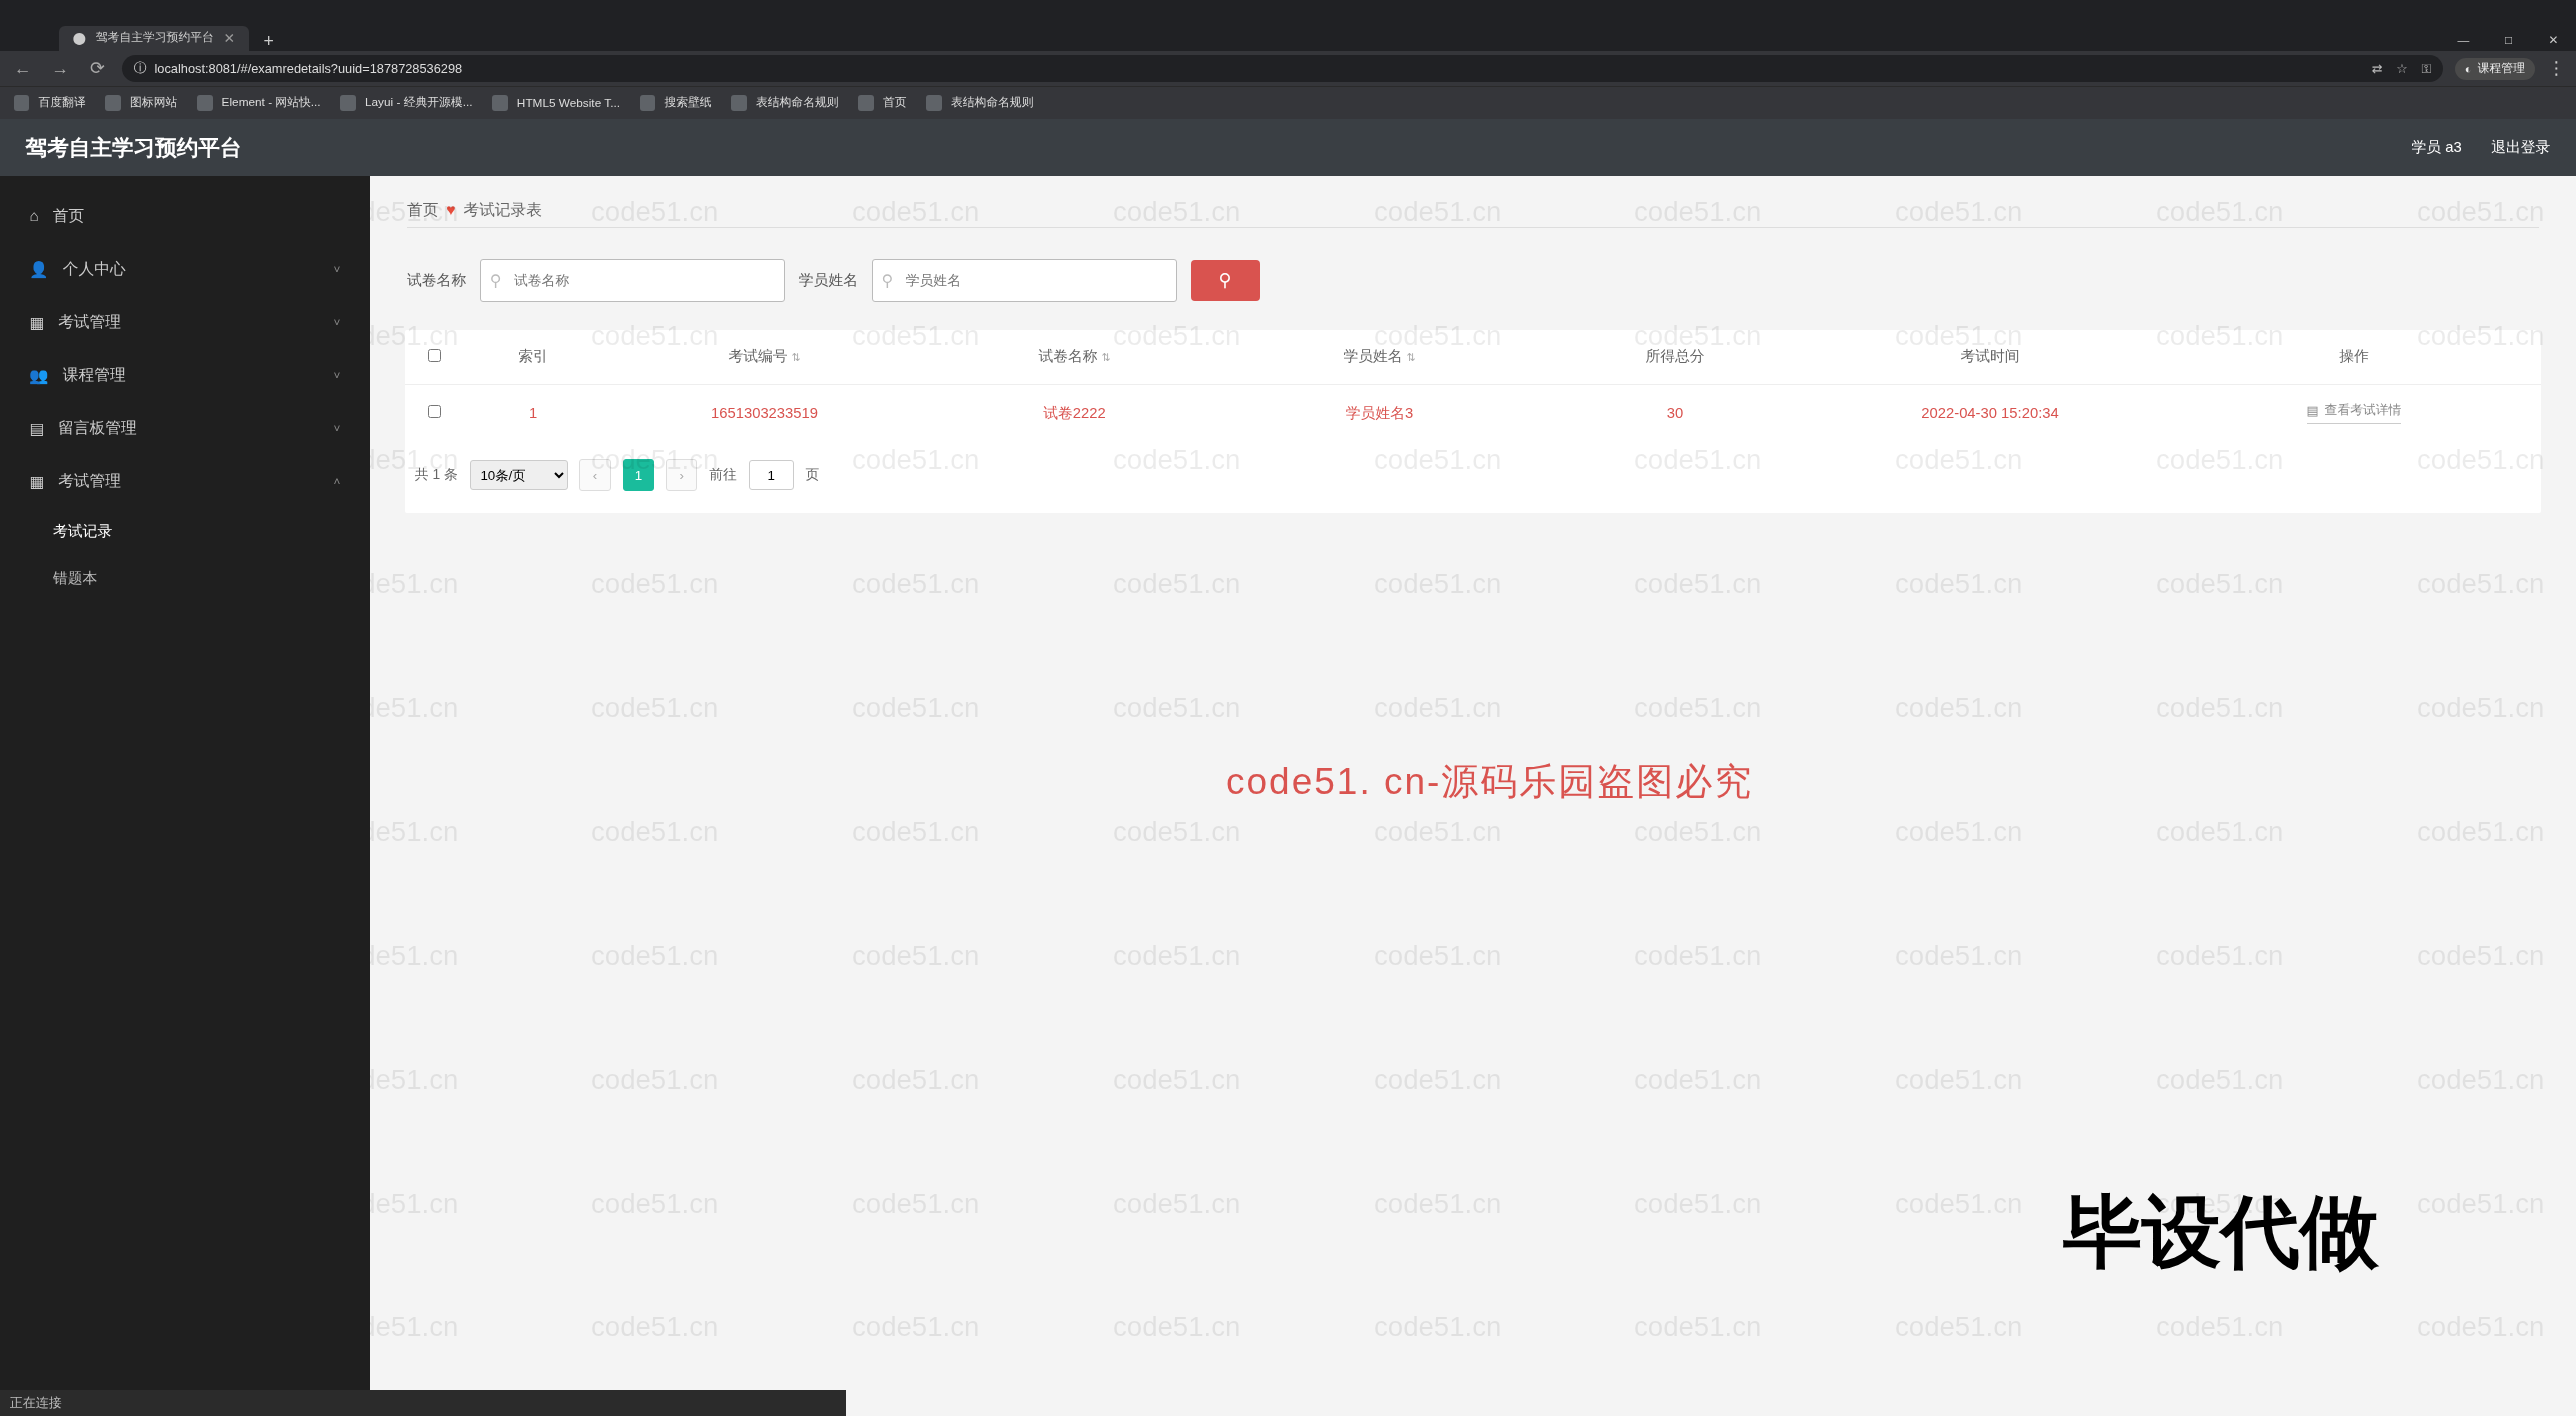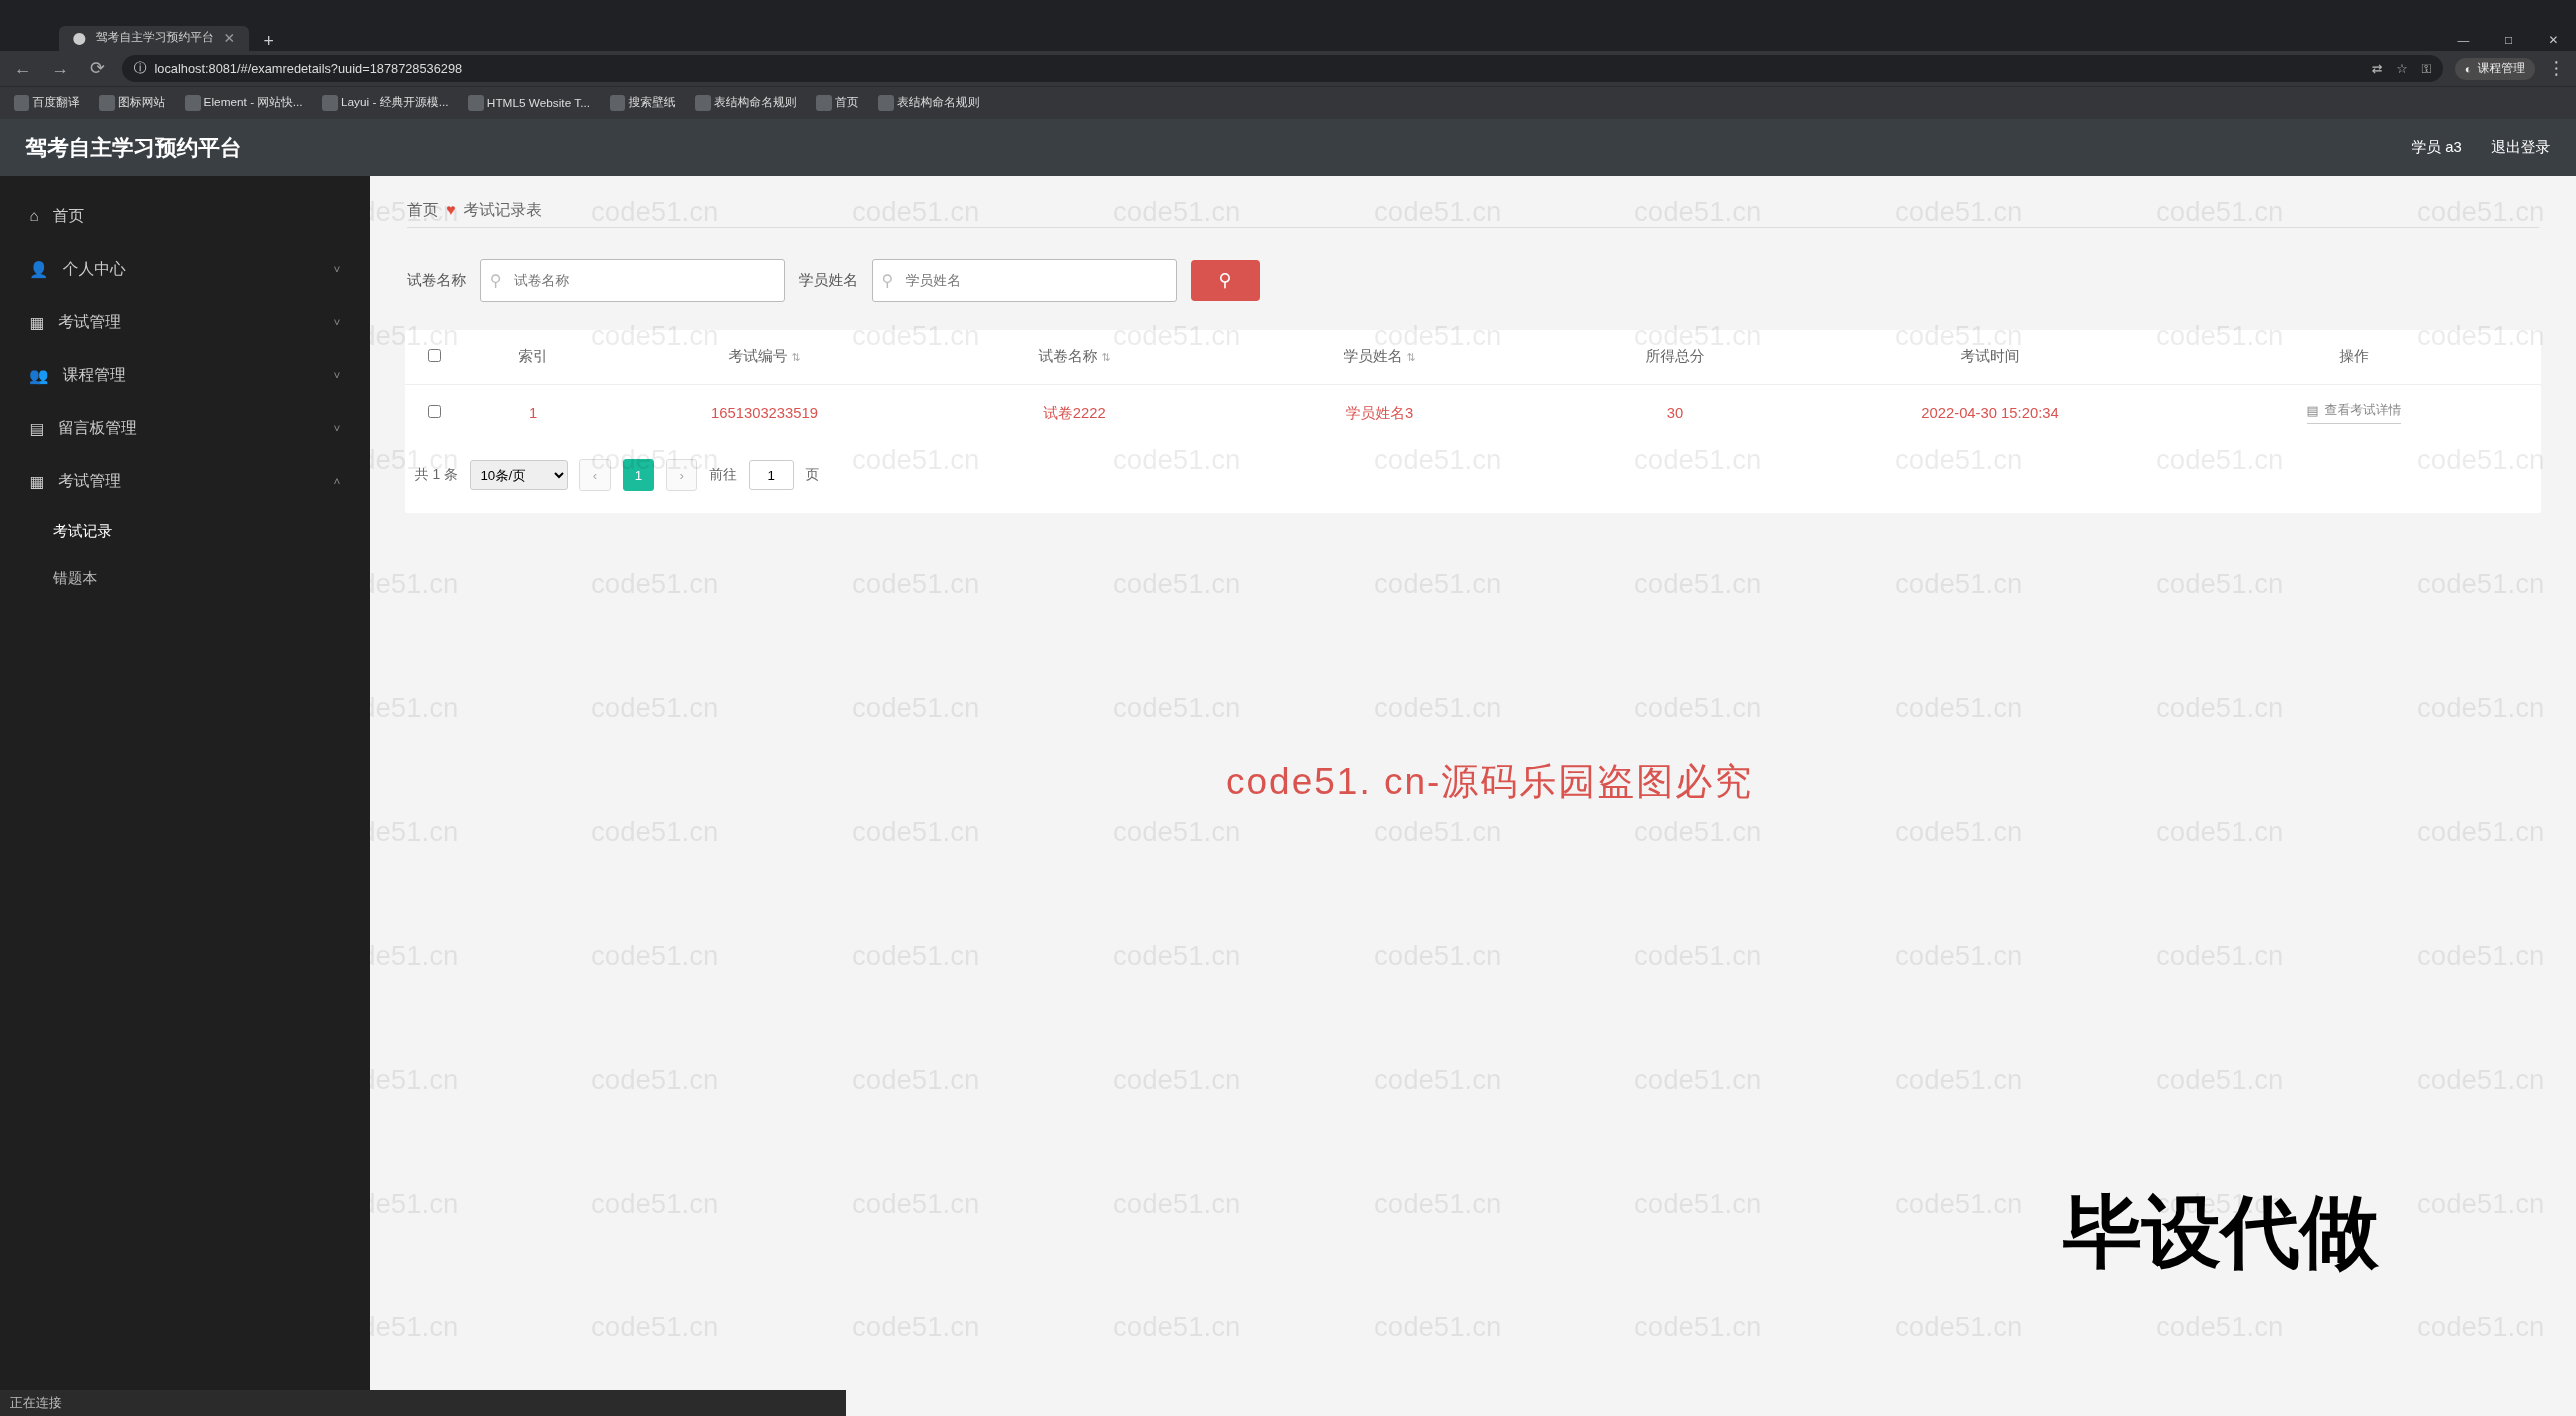--- a/index.html
+++ b/index.html
@@ -15,21 +15,21 @@
 .win-btn { width:45px; height:21.6px; color:#ccc; display:flex; align-items:center; justify-content:center; font-size:11.8px; }
 
 .addrbar { height:35px; background:#35363a; display:flex; align-items:center; padding:0 9.8px; gap:11.8px; }
 .nav-btn { width:25.6px; height:25.6px; color:#aaa; display:flex; align-items:center; justify-content:center; font-size:17.7px; border-radius:50%; }
 .omnibox { flex:1; height:27.6px; background:#202124; border-radius:13.8px; display:flex; align-items:center; padding:0 11.8px; color:#ddd; font-size:12.8px; gap:7.9px; }
 .ob-right { margin-left:auto; display:flex; gap:13.8px; align-items:center; color:#bbb; }
 .incognito { background:#4a4a4a; color:#eee; font-size:11.8px; padding:3px 9.8px; border-radius:11.8px; display:flex; align-items:center; gap:5.9px; }
 .menu-dots { width:19.7px; color:#ccc; text-align:center; font-size:17.7px; }
 
 .bookmarks { height:33px; background:#35363a; border-top:1px solid #2a2a2a; display:flex; align-items:center; padding:0 13.8px; gap:19.7px; }
-.bm { color:#ddd; font-size:11.8px; display:flex; align-items:center; gap:3px; }
+.bm { color:#ddd; font-size:11.8px; display:flex; align-items:center; gap:9px; }
 .bm .ico { width:15.7px; height:15.7px; background:#5f6368; border-radius:3px; display:inline-block; }
 
 
 .app-header { height:57px; background:#3a3f44; color:#fff; display:flex; align-items:center; padding:0 25.6px; font-size:21.6px; font-weight:600; }
 .app-header .right { margin-left:auto; display:flex; gap:29.5px; font-size:14.8px; font-weight:400; }
 
 .app-body { display:flex; height:calc(1417px - 23.6px - 27.6px - 35px - 33px - 57px); }
 .sidebar { width:370px; background:#1f1f1f; color:#ccc; font-size:15.7px; padding-top:13.8px; }
 .side-item { height:53px; display:flex; align-items:center; padding:0 29.5px; gap:13.8px; cursor:pointer; }
 .side-item .chev { margin-left:auto; color:#888; font-size:11.8px; }

